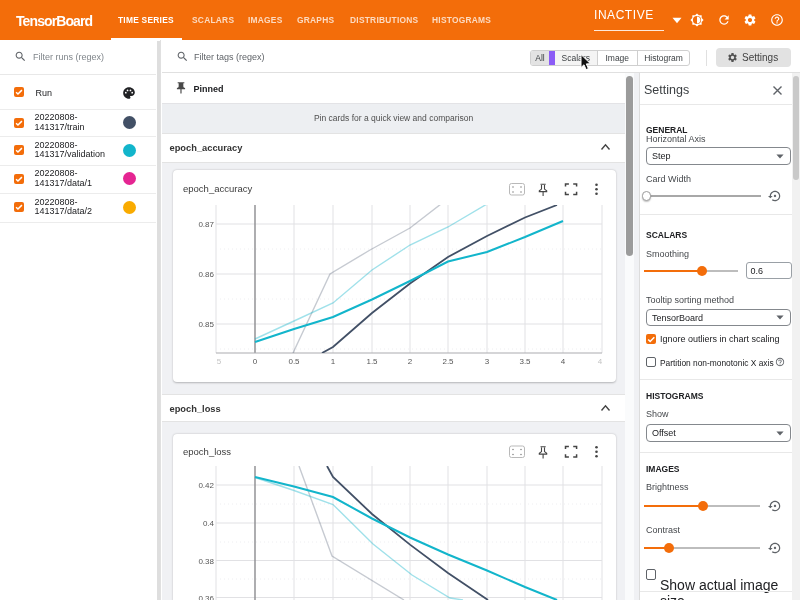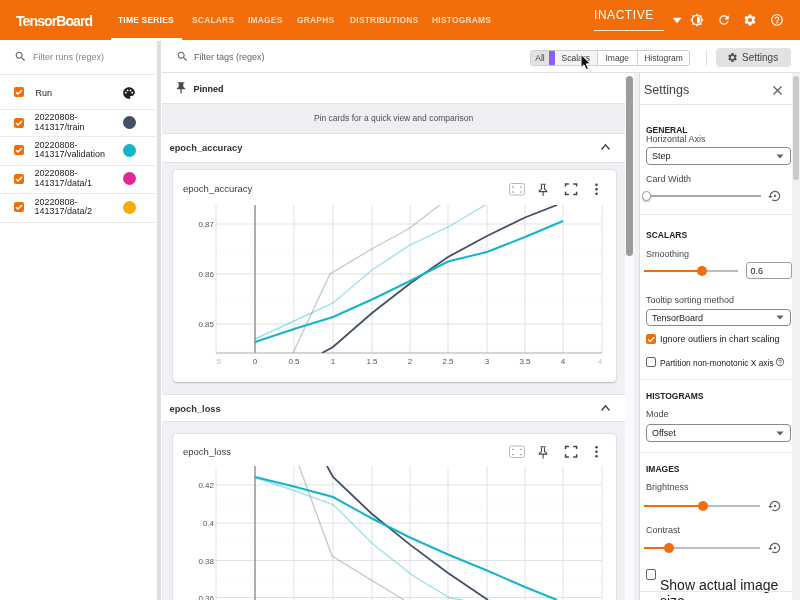--- a/index.html
+++ b/index.html
@@ -336,21 +336,21 @@
     </svg>
 <div class="abs" style="left:660px;top:334px;font-size:9px;color:#202124;">Ignore outliers in chart scaling</div>
 <div class="abs" style="left:645.5px;top:356.5px;width:10.5px;height:10.5px;border:1.4px solid #5f6368;border-radius:2px;background:#fff;"></div>
 <div class="abs" style="left:660px;top:357.5px;font-size:8.4px;color:#202124;">Partition non-monotonic X axis</div>
 <svg class="abs" style="left:775px;top:356.5px;" width="10" height="10" viewBox="0 0 24 24">
   <path fill="#5f6368" d="M11 18h2v-2h-2v2zm1-16C6.48 2 2 6.48 2 12s4.48 10 10 10 10-4.48 10-10S17.52 2 12 2zm0 18c-4.41 0-8-3.59-8-8s3.59-8 8-8 8 3.59 8 8-3.59 8-8 8zm0-14c-2.21 0-4 1.79-4 4h2c0-1.1.9-2 2-2s2 .9 2 2c0 2-3 1.75-3 5h2c0-2.25 3-2.5 3-5 0-2.21-1.79-4-4-4z"></path>
 </svg>
 <div class="abs" style="left:640px;top:379px;width:152px;height:1px;background:#e8e8e8;"></div>
 
 <div class="abs" style="left:646px;top:391px;font-size:8.5px;font-weight:bold;color:#202124;">HISTOGRAMS</div>
-<div class="abs" style="left:646px;top:409px;font-size:9px;color:#45484c;">Mode</div>
+<div class="abs" style="left:646px;top:409px;font-size:9px;color:#45484c;">Show</div>
 <div class="abs" style="left:645.5px;top:424px;width:145px;height:17.5px;border:1px solid #84888d;border-radius:4px;background:#fff;"></div>
 <div class="abs" style="left:652px;top:428px;font-size:9px;color:#202124;">Offset</div>
 <svg class="abs" style="left:776px;top:430.5px;" width="8" height="5">
       <polygon points="0.4,0.6 7.6,0.6 4,4.6" fill="#5f6368"></polygon>
     </svg>
 <div class="abs" style="left:640px;top:452px;width:152px;height:1px;background:#e8e8e8;"></div>
 
 <div class="abs" style="left:646px;top:464px;font-size:8.5px;font-weight:bold;color:#202124;">IMAGES</div>
 <div class="abs" style="left:646px;top:482px;font-size:9px;color:#45484c;">Brightness</div>
 <div class="abs" style="left:703px;top:505.2px;width:57px;height:1.6px;background:#bdbdbd;"></div>

